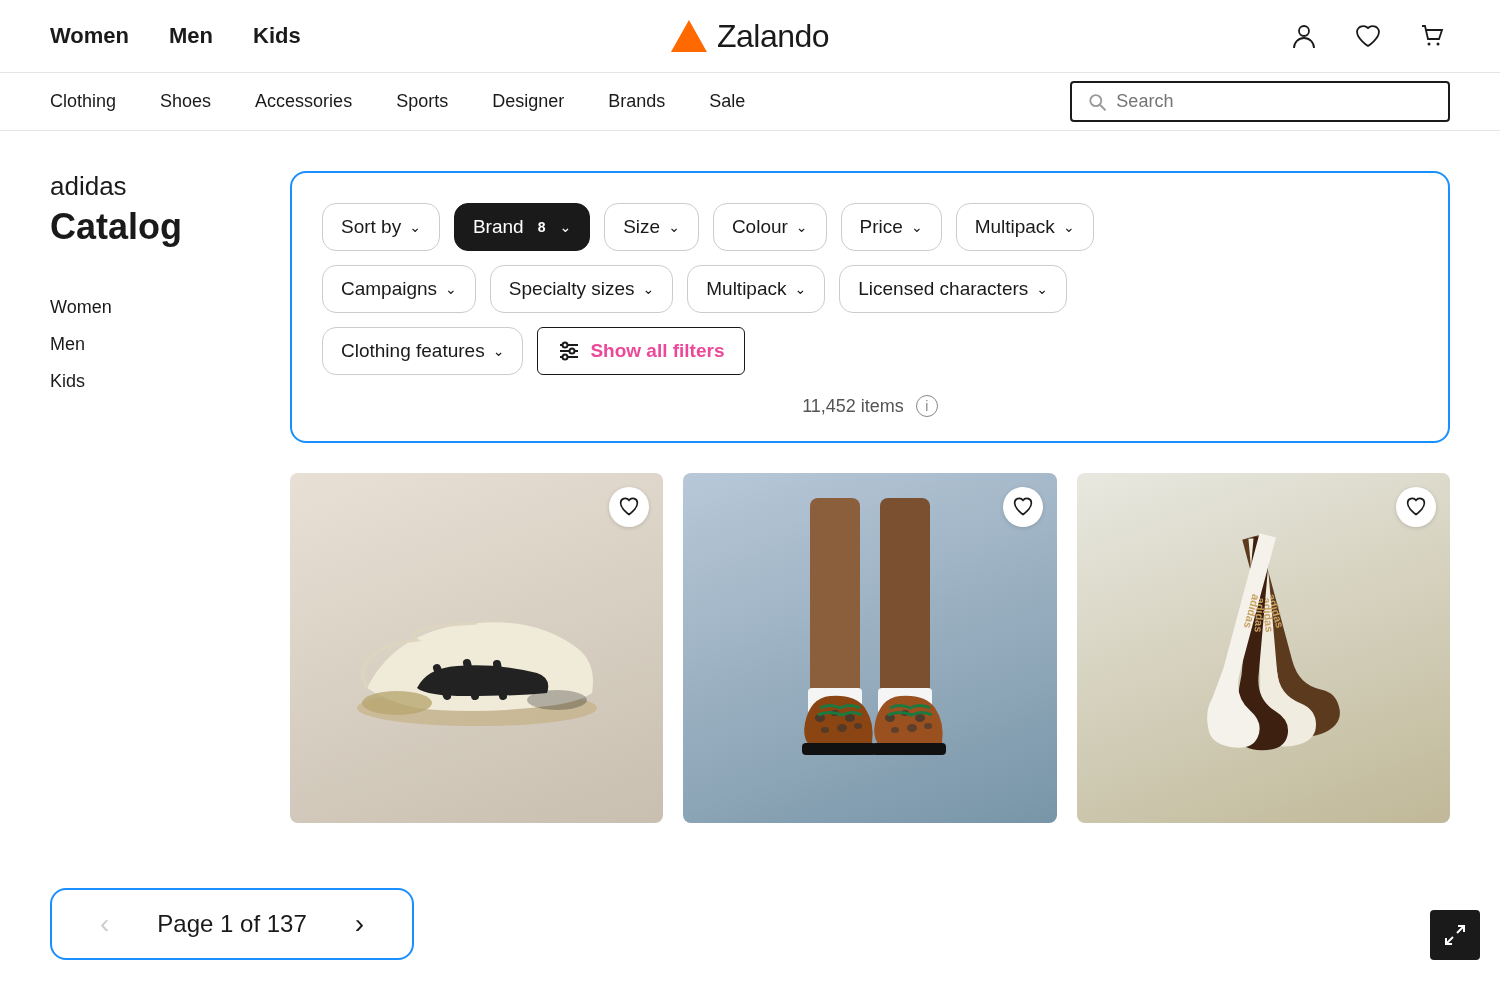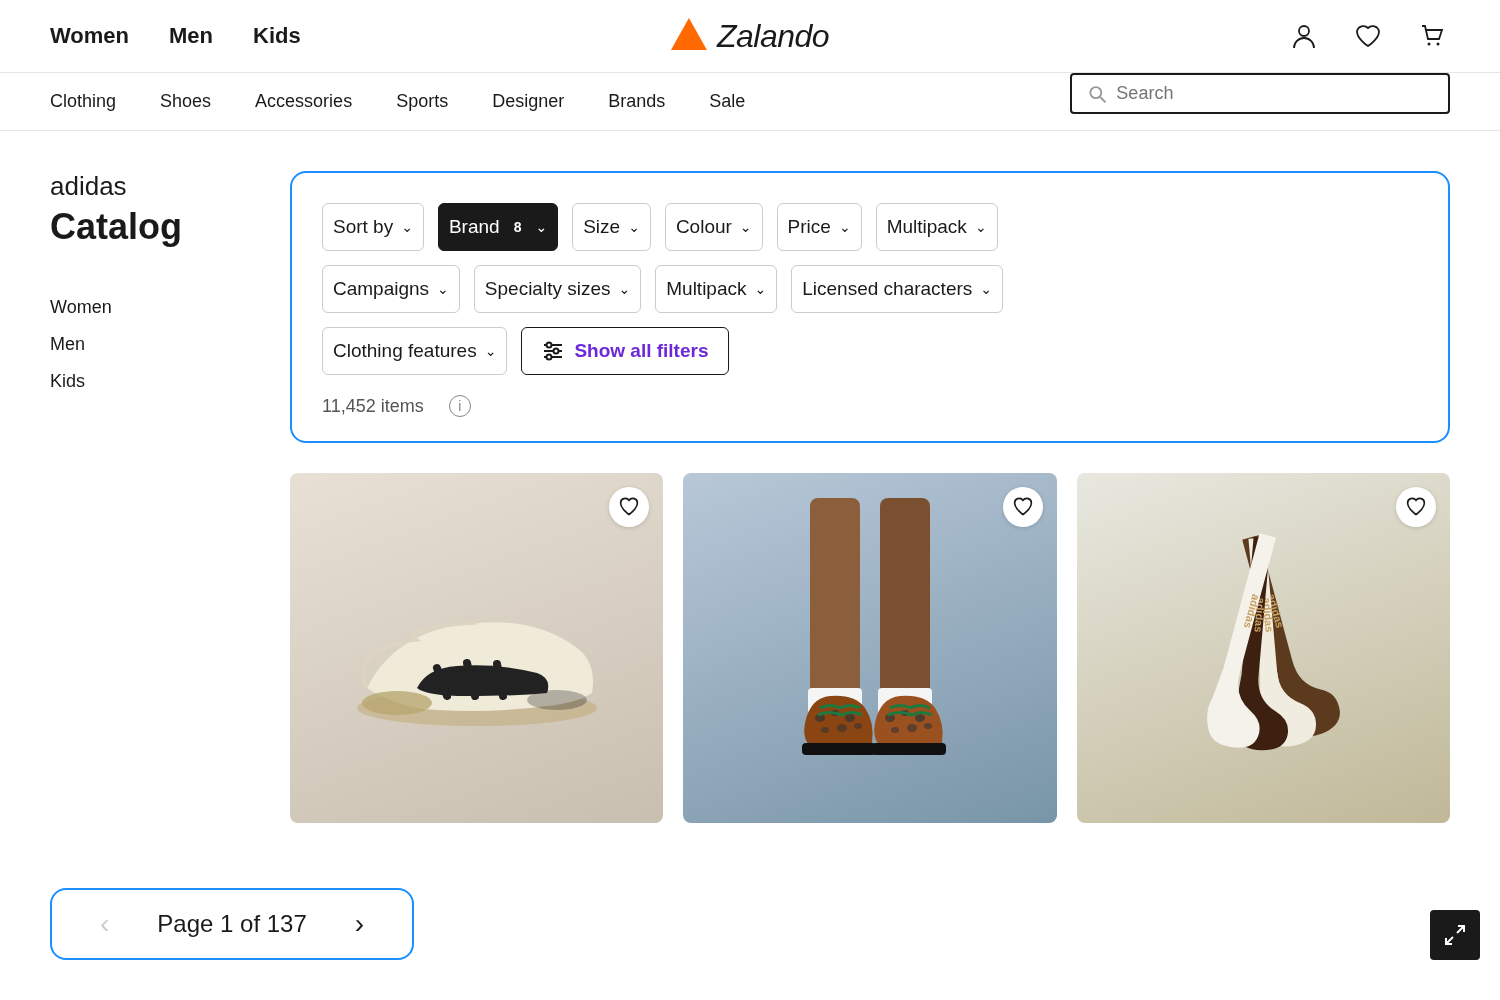--- a/index.html
+++ b/index.html
@@ -19,25 +19,25 @@
       gap: 40px;
     }
     .top-nav-left a {
       font-size: 22px;
       font-weight: 600;
       text-decoration: none;
       color: #1a1a1a;
     }
     .logo-area {
       display: flex;
+      align-items: center;
       gap: 10px;
       position: absolute;
       left: 50%;
       transform: translateX(-50%);
-      font-style: italic;
     }
     .logo-triangle {
       width: 0;
       height: 0;
       border-left: 18px solid transparent;
       border-right: 18px solid transparent;
       border-bottom: 32px solid #ff6900;
     }
     .logo-text {
       font-size: 32px;
@@ -60,21 +60,21 @@
       justify-content: center;
     }
     .icon-svg {
       width: 28px;
       height: 28px;
     }
 
     
     .sub-nav {
       display: flex;
-      align-items: flex-start;
+      align-items: center;
       padding: 0 50px;
       border-bottom: 1px solid #e5e5e5;
       gap: 0;
     }
     .sub-nav-links {
       display: flex;
       align-items: center;
       gap: 0;
       flex: 1;
     }
@@ -157,23 +157,23 @@
       margin-bottom: 14px;
     }
     .filter-row:last-of-type {
       margin-bottom: 20px;
     }
     .filter-btn {
       display: flex;
       align-items: center;
       gap: 8px;
       border: 1.5px solid #ccc;
-      border-radius: 6px;
+      border-radius: 14px;
       background: #fff;
-      padding: 12px 10px;
+      padding: 12px 18px;
       font-size: 19px;
       cursor: pointer;
       white-space: nowrap;
       color: #1a1a1a;
     }
     .filter-btn.active {
       background: #1a1a1a;
       border-color: #1a1a1a;
     }
     .filter-btn.active .filter-label {
@@ -196,28 +196,29 @@
       display: flex;
       align-items: center;
       gap: 10px;
       border: 1.5px solid #1a1a1a;
       border-radius: 6px;
       background: #fff;
       padding: 2px 20px;
       font-size: 19px;
       font-weight: 600;
       cursor: pointer;
-      color: #6d28d9;
+      color: #ec4899;
     }
     .items-count {
       font-size: 18px;
       color: #555;
       display: flex;
       align-items: center;
-      gap: 25px;
+      gap: 12px;
+      justify-content: center;
     }
     .info-icon {
       display: inline-flex;
       align-items: center;
       justify-content: center;
       width: 22px;
       height: 22px;
       border: 1.5px solid #888;
       border-radius: 50%;
       font-size: 14px;

